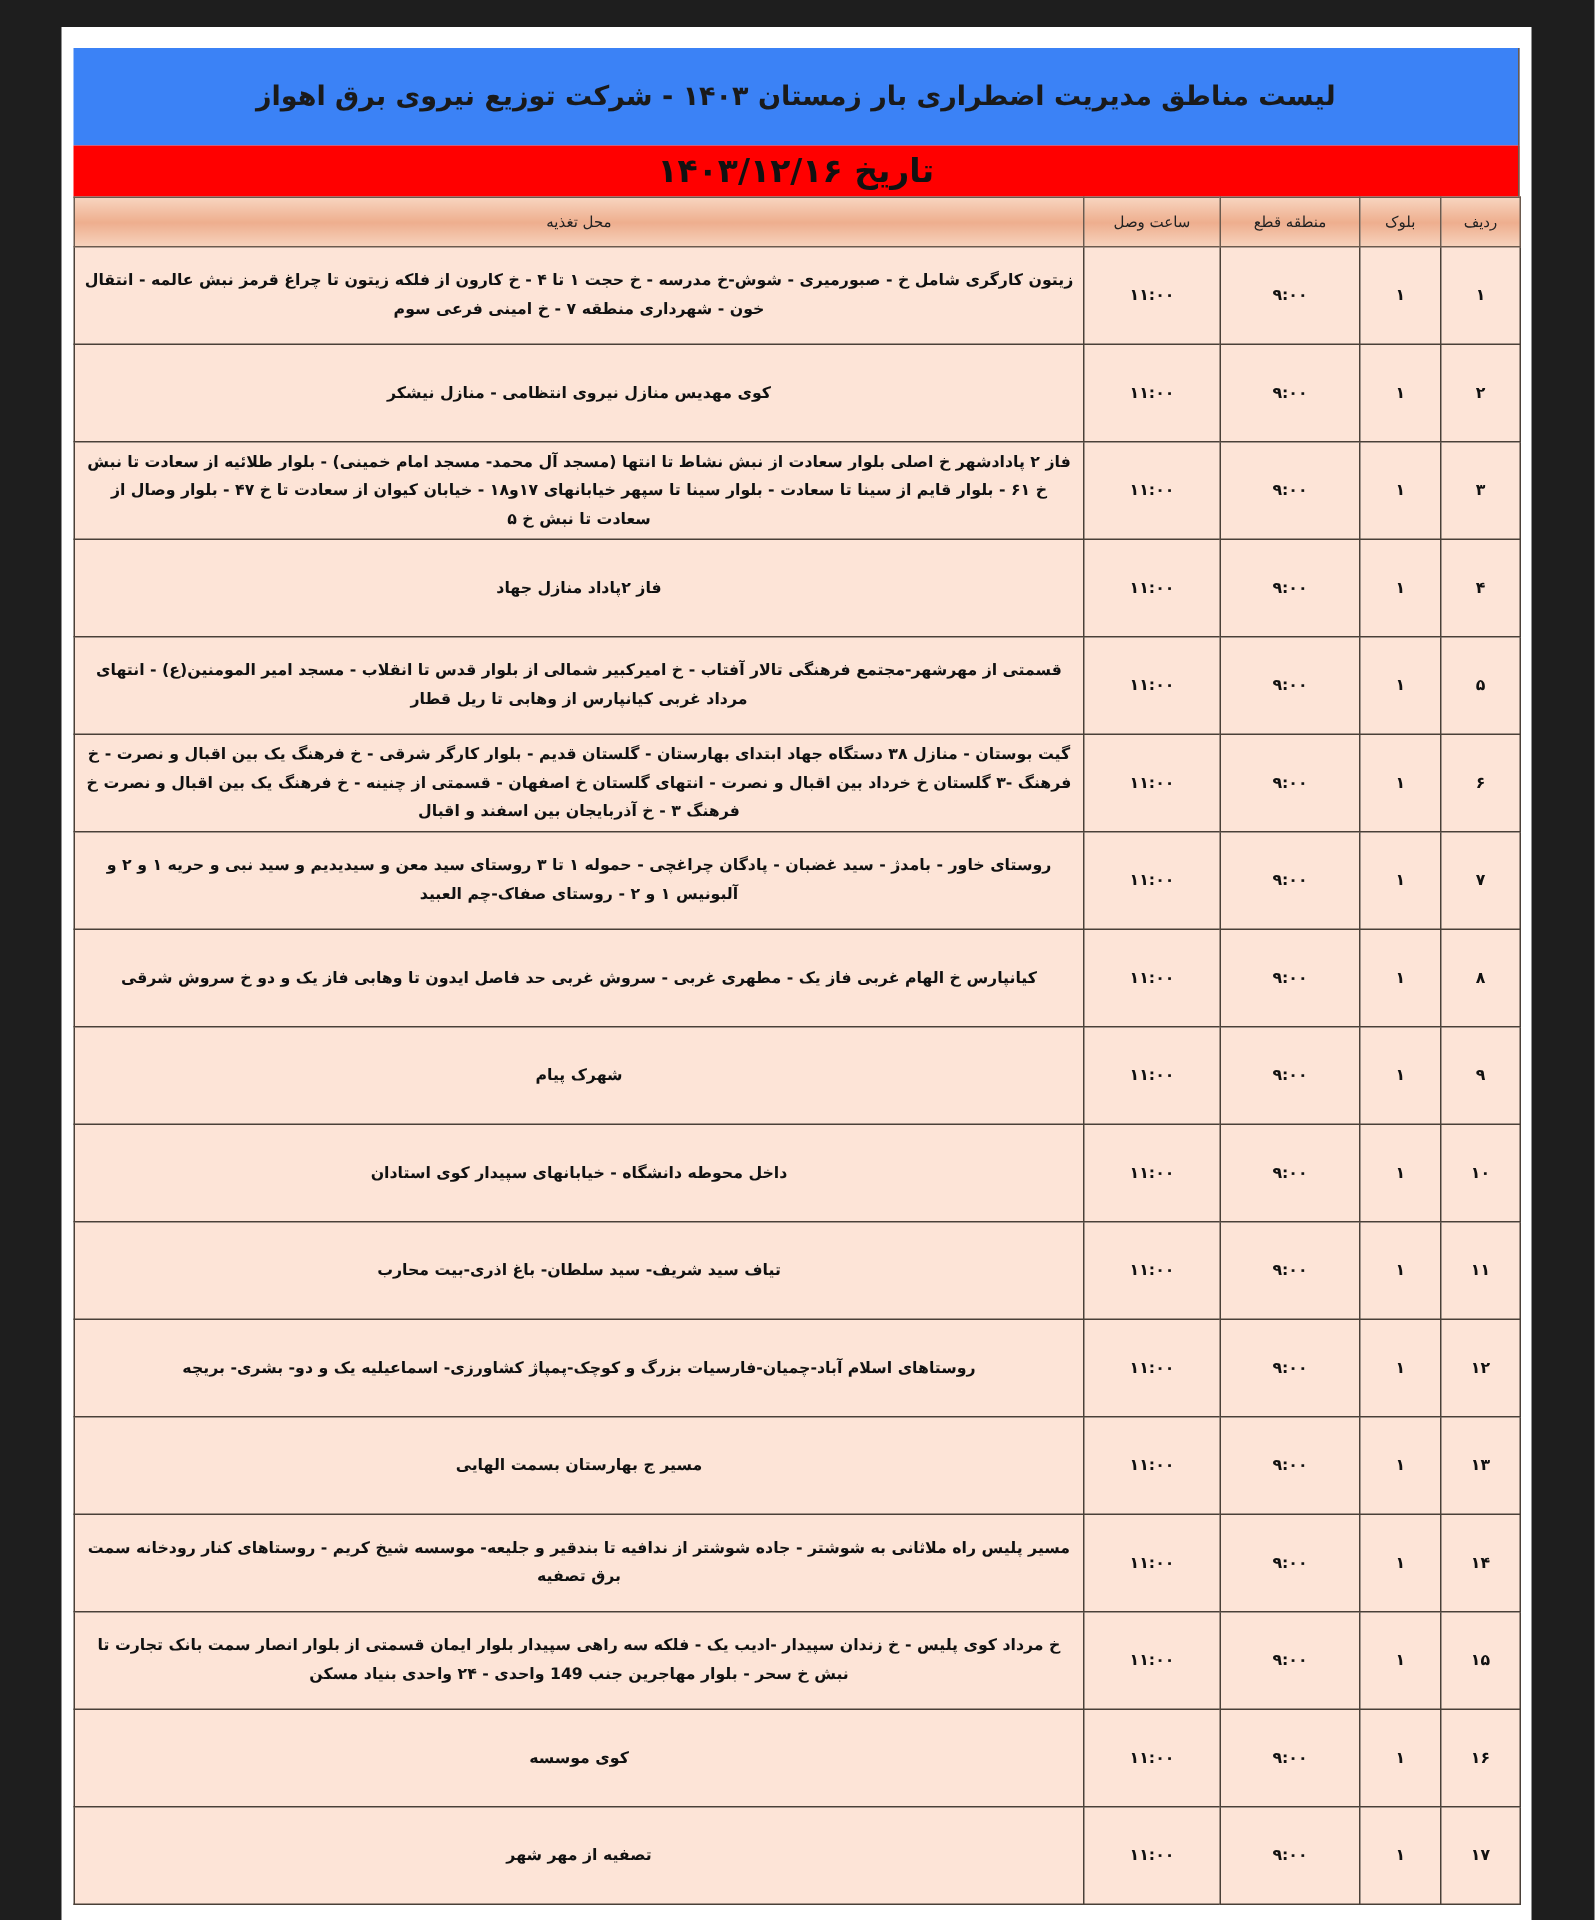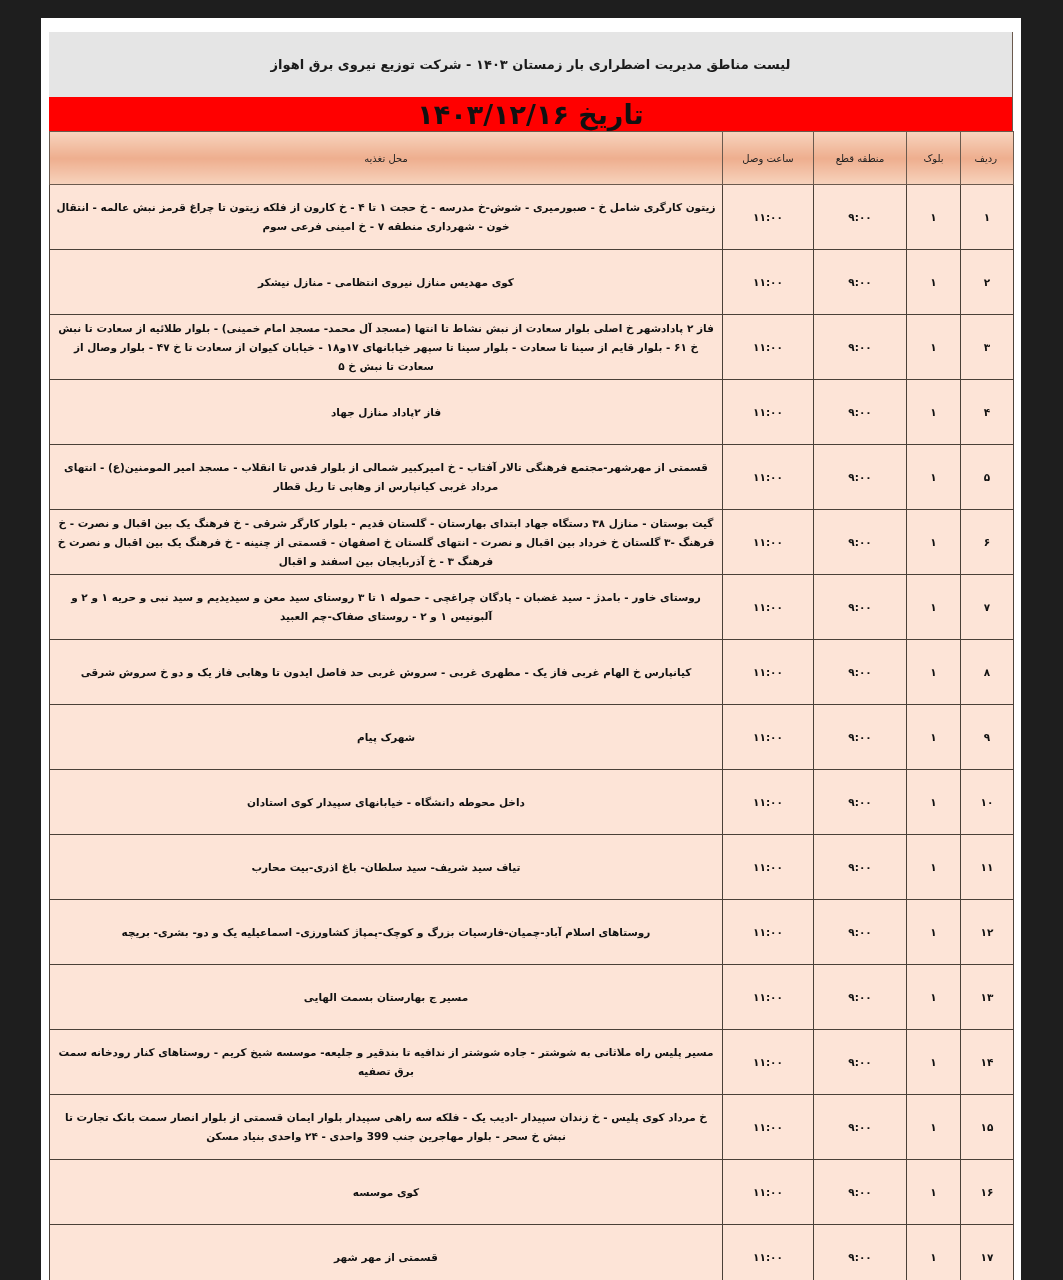--- a/index.html
+++ b/index.html
@@ -10,42 +10,42 @@
     position:relative;
   }
   .sheet {
     position:absolute; left:41px; top:18px; width:980px; height:1270px;
     background:#ffffff;
   }
   .doc {
     position:absolute; left:8px; top:14px; width:964px;
   }
   .title-band {
-    height:65px; background:#e5e5e5;
+    height:65px; background:#3b82f6;
     display:flex; align-items:center; justify-content:center;
     border-right:1.5px solid #6b5a4e;
-    font-weight:bold; font-size:13px; color:#1a1a1a;
+    font-weight:bold; font-size:18px; color:#1a1a1a;
     direction:rtl;
     text-align:center;
   }
   .date-band {
     height:34px; background:#ff0000;
     display:flex; align-items:center; justify-content:center;
     border-right:1.5px solid #6b5a4e;
-    font-weight:bold; font-size:27px; color:#111;
+    font-weight:bold; font-size:22px; color:#111;
     direction:rtl;
   }
   table.grid {
     width:964px; border-collapse:collapse; table-layout:fixed;
     direction:rtl;
   }
   table.grid th {
     height:20px; font-size:10px; font-weight:normal; color:#222;
     background:linear-gradient(to bottom,#f7d3bd 0%,#eeae8e 50%,#f7d3bd 100%);
-    border:1.5px solid #6b5a4e; padding:16px; text-align:center;
+    border:1.5px solid #6b5a4e; padding:6px; text-align:center;
   }
   table.grid td {
     height:64px; background:#fde4d7; color:#111;
     border:1.5px solid #4a4038; text-align:center; vertical-align:middle;
     font-weight:bold; font-size:10.5px; padding:0 5px; line-height:19px;
   }
   td.num { font-size:12px; }
   td.time { font-size:11px; }
   td.desc { font-size:10.5px; }
 </style>
@@ -188,34 +188,34 @@
     <td class="time">۹:۰۰</td>
     <td class="time">۱۱:۰۰</td>
     <td class="desc">مسیر پلیس راه ملاثانی به شوشتر - جاده شوشتر از ندافیه تا بندقیر و جلیعه- موسسه شیخ کریم - روستاهای کنار رودخانه سمت برق تصفیه</td>
   </tr>
 
   <tr>
     <td class="num">۱۵</td>
     <td class="num">۱</td>
     <td class="time">۹:۰۰</td>
     <td class="time">۱۱:۰۰</td>
-    <td class="desc">خ مرداد کوی پلیس - خ زندان سپیدار -ادیب یک - فلکه سه راهی سپیدار بلوار ایمان قسمتی از بلوار انصار سمت بانک تجارت تا نبش خ سحر - بلوار مهاجرین جنب 399 واحدی - ۲۴ واحدی بنیاد مسکن</td>
+    <td class="desc">خ مرداد کوی پلیس - خ زندان سپیدار -ادیب یک - فلکه سه راهی سپیدار بلوار ایمان قسمتی از بلوار انصار سمت بانک تجارت تا نبش خ سحر - بلوار مهاجرین جنب 149 واحدی - ۲۴ واحدی بنیاد مسکن</td>
   </tr>
 
   <tr>
     <td class="num">۱۶</td>
     <td class="num">۱</td>
     <td class="time">۹:۰۰</td>
     <td class="time">۱۱:۰۰</td>
     <td class="desc">کوی موسسه</td>
   </tr>
 
   <tr>
     <td class="num">۱۷</td>
     <td class="num">۱</td>
     <td class="time">۹:۰۰</td>
     <td class="time">۱۱:۰۰</td>
-    <td class="desc">قسمتی از مهر شهر</td>
+    <td class="desc">تصفیه از مهر شهر</td>
   </tr>
 </tbody>
     </table>
   </div>
 </div>
 
 </body></html>

